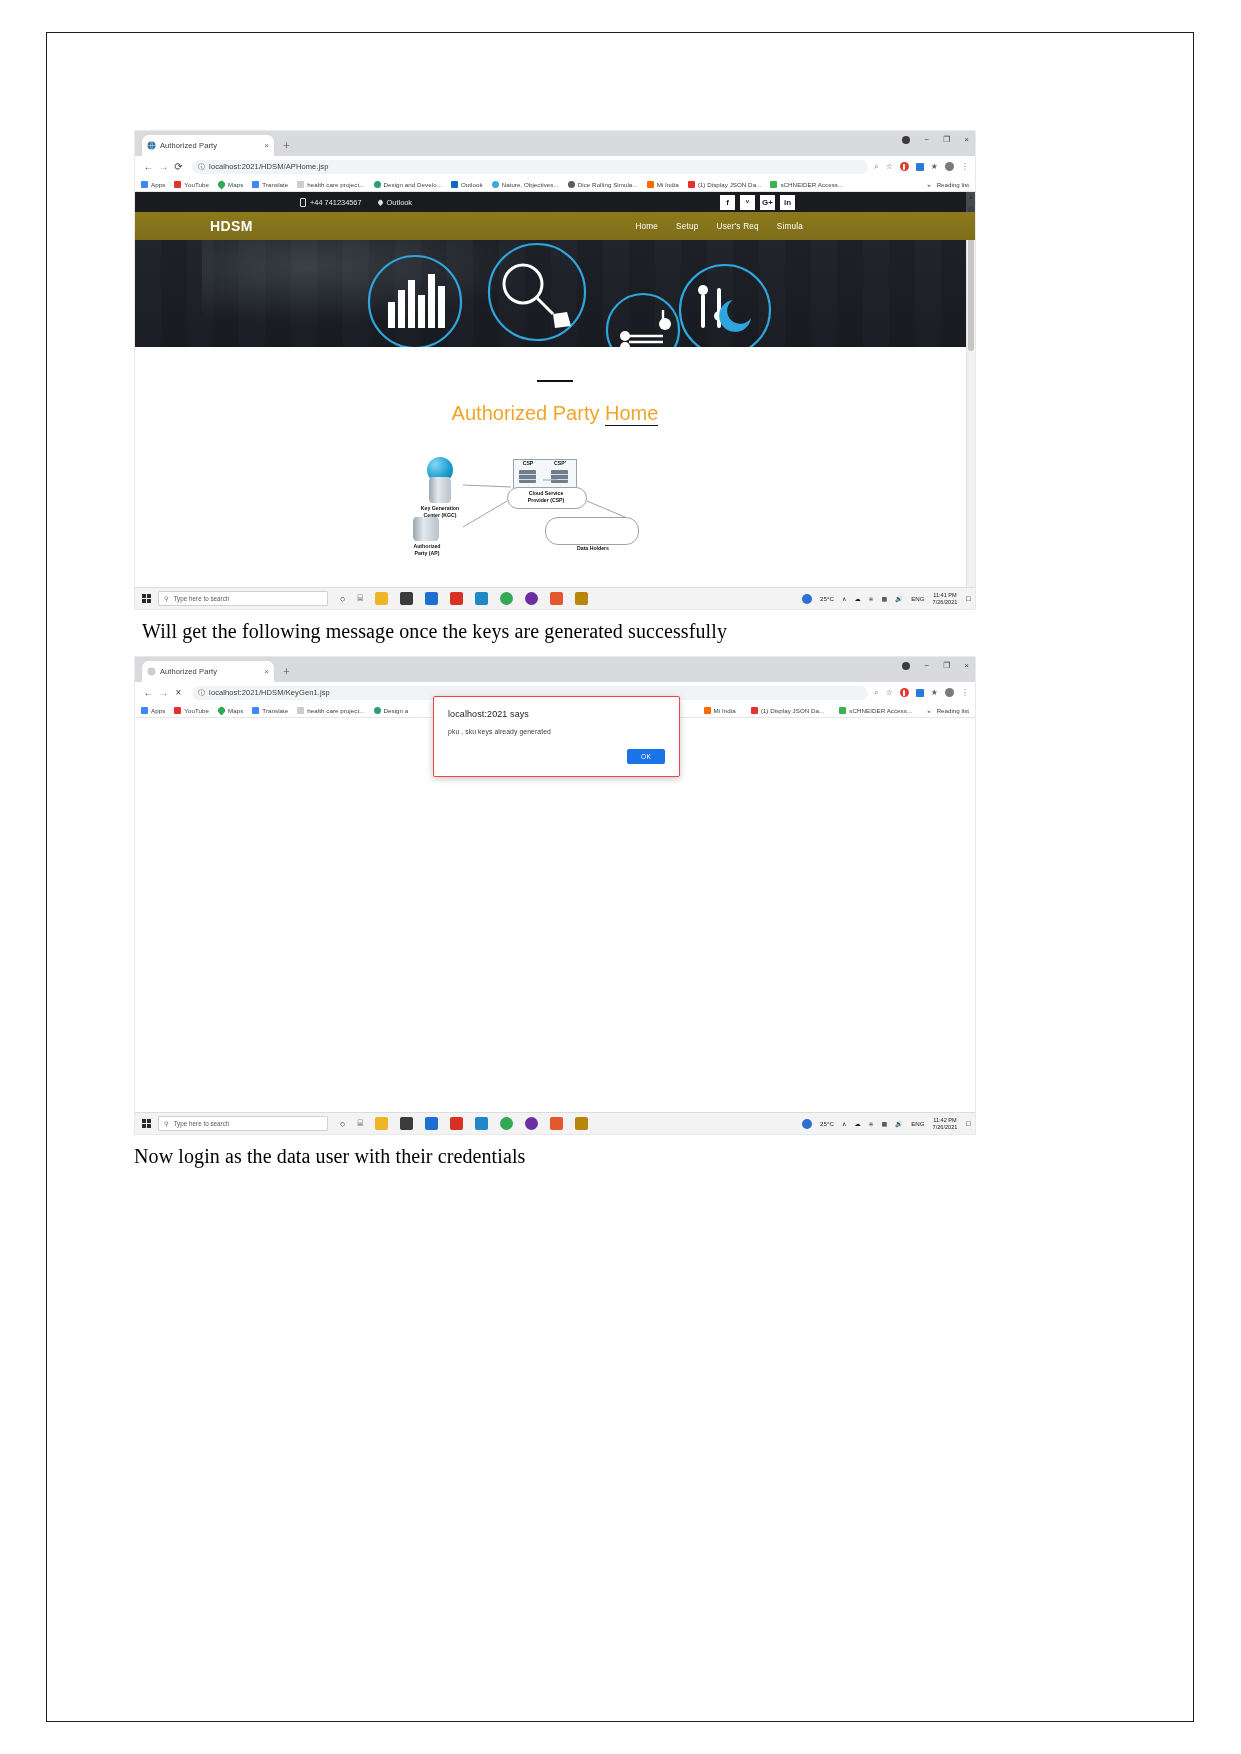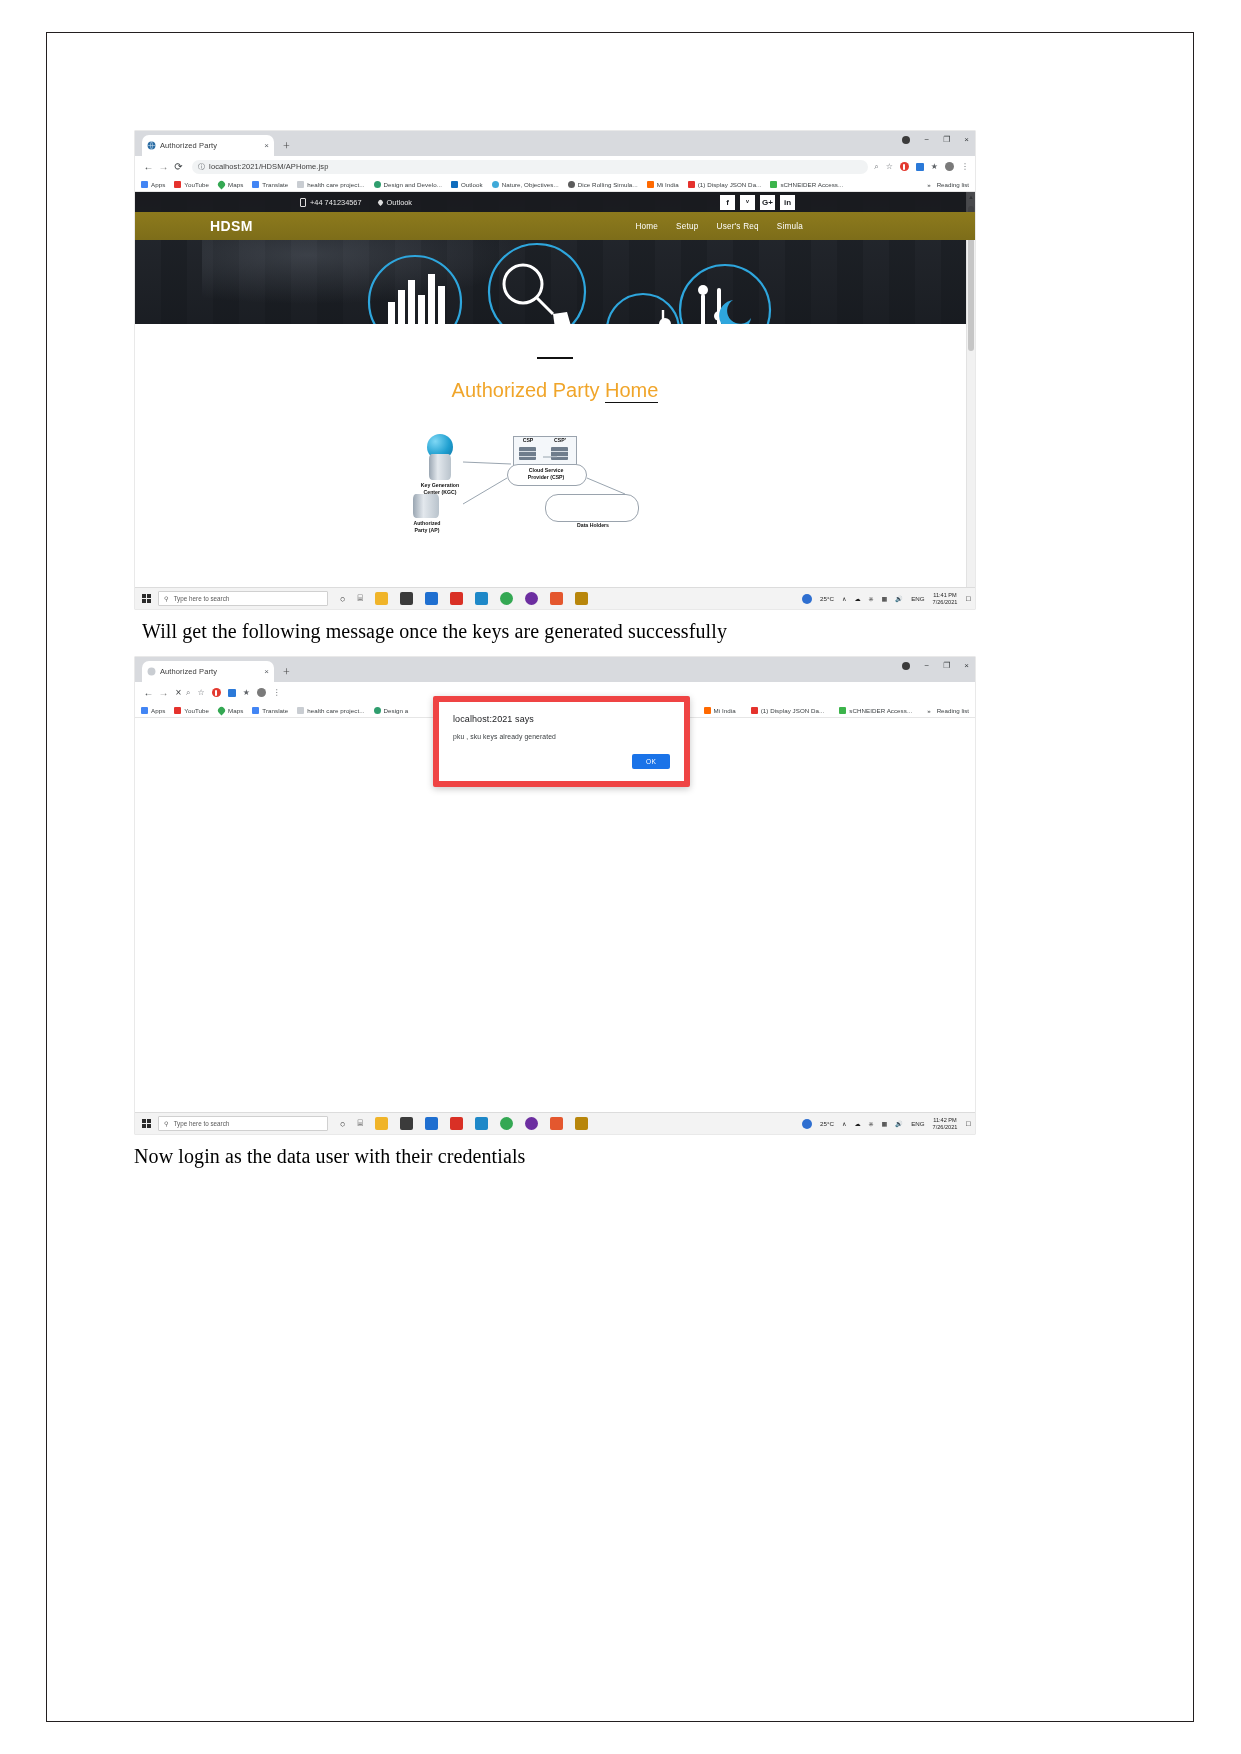--- a/index.html
+++ b/index.html
@@ -205,21 +205,21 @@
   }
 
   
   .page-content {
     position: relative;
     background: #ffffff;
     overflow: hidden;
   }
   .hero {
     position: relative;
-    height: 132px;
+    height: 155px;
     overflow: hidden;
     background: #a16207;
   }
   .hero-bg {
     position: absolute;
     inset: 0;
     background:
       linear-gradient(180deg, rgba(24,27,32,0.92) 0%, rgba(24,27,32,0.55) 34%, rgba(20,23,28,0.75) 100%),
       repeating-linear-gradient(90deg, #2e3239 0px, #2e3239 26px, #23272d 26px, #23272d 52px),
       repeating-linear-gradient(0deg, #3a3f47 0px, #3a3f47 6px, #262a30 6px, #262a30 13px);
@@ -461,21 +461,21 @@
   .tb-clock {
     text-align: center;
     line-height: 1.15;
     font-size: 5.6px;
   }
 
   
   .alert {
     position: absolute;
     background: #ffffff;
-    border: 6px solid #ef4444;
+    border: 1px solid #ef4444;
     box-shadow: 0 2px 7px rgba(0,0,0,0.22);
     border-radius: 2px;
     overflow: hidden;
   }
   .alert-title {
     font-family: "Liberation Sans", sans-serif;
     font-size: 9px;
     color: #202124;
     padding: 12px 14px 0 14px;
     letter-spacing: 0.1px;
@@ -801,20 +801,24 @@
         <span>−</span>
         <span>❐</span>
         <span>×</span>
       </div>
     </div>
 
     <div class="br-toolbar">
       <span class="br-navbtn dark">←</span>
       <span class="br-navbtn">→</span>
       <span class="br-navbtn dark">×</span>
+      <div class="br-omnibox">
+        <span class="br-info-ic">ⓘ</span>
+        <span>localhost:2021/HDSM/KeyGen1.jsp</span>
+      </div>
       <div class="br-toolbar-right">
         <span>⌕</span>
         <span>☆</span>
         <span class="circle-red"></span>
         <span class="sq-blue"></span>
         <span>★</span>
         <span class="av-gray"></span>
         <span>⋮</span>
       </div>
     </div>

